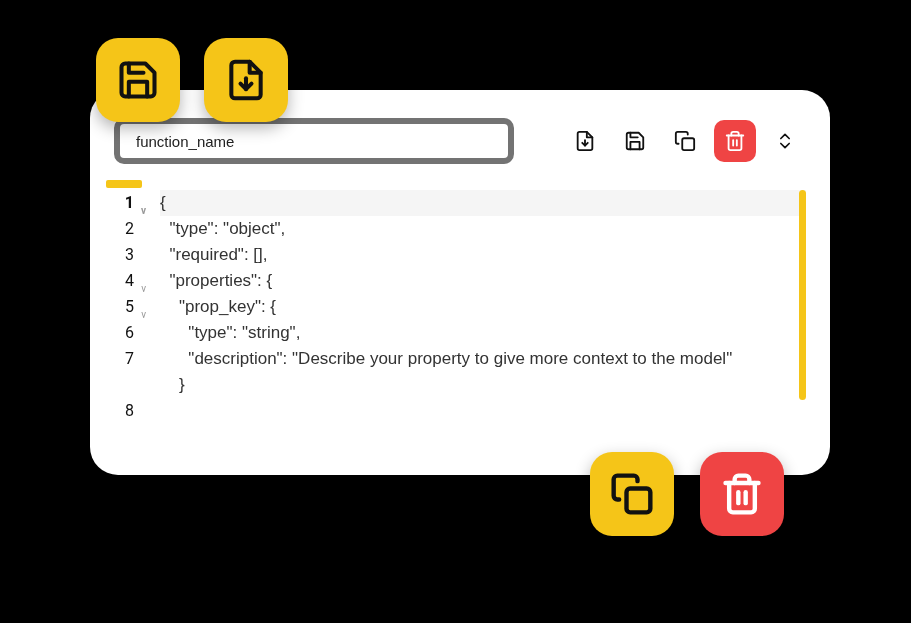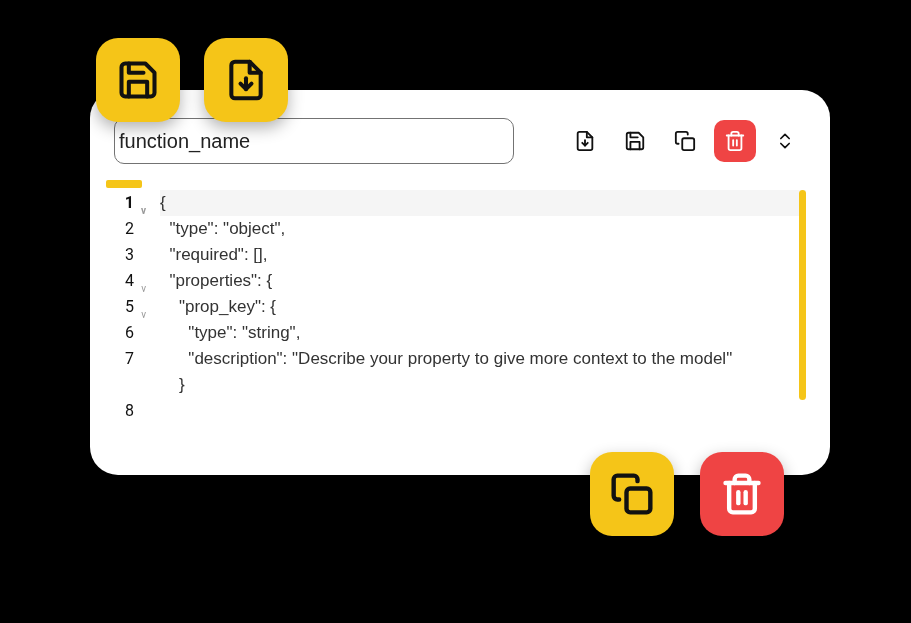--- a/index.html
+++ b/index.html
@@ -26,24 +26,24 @@
     .topbar {
       display: flex;
       align-items: center;
       padding: 0 24px;
       gap: 8px;
       margin-bottom: 26px;
     }
     .name-input {
       flex: 0 0 400px;
       height: 46px;
-      border: 1px solid #737373;
+      border: 6px solid #737373;
       border-radius: 10px;
-      padding: 0 4px;
-      font-size: 20px;
+      padding: 0 16px;
+      font-size: 15px;
       color: #222;
       outline: none;
       background: #fff;
     }
     .spacer { flex: 1; }
     .icon-btn {
       width: 42px;
       height: 42px;
       border-radius: 10px;
       display: flex;

